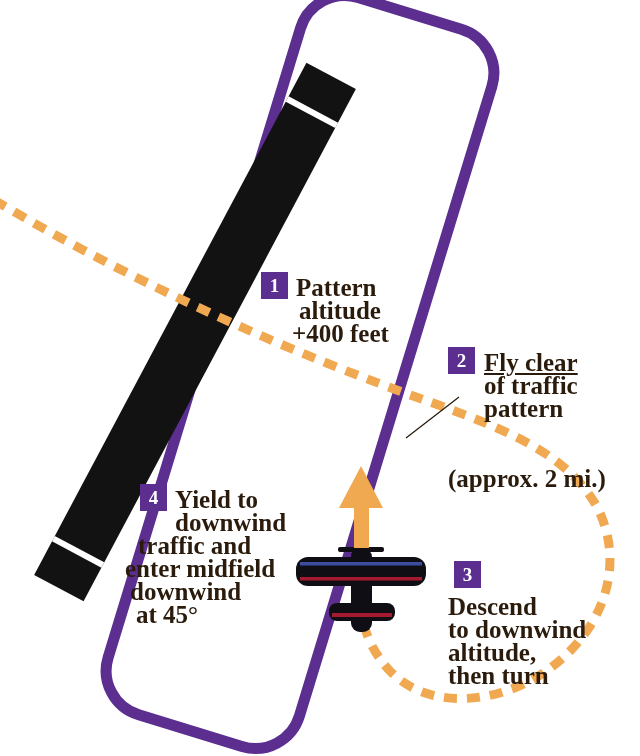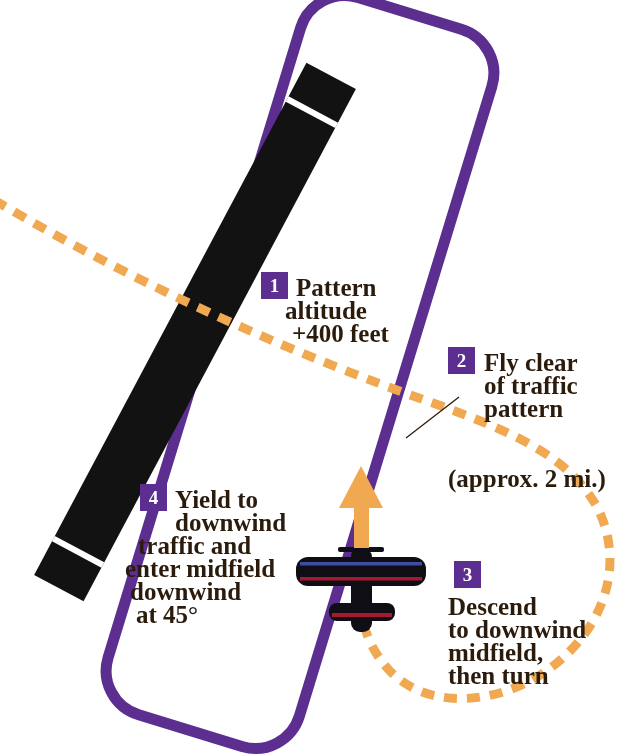--- a/index.html
+++ b/index.html
@@ -62,37 +62,37 @@
 
     <g>
       <rect class="arrowA" x="354" y="506" width="15" height="42"></rect>
       <polygon class="arrowA" points="361,466 339,508 383,508"></polygon>
     </g>
   </svg>
 
   <div class="label" style="left:261px;top:272px;">
     <div class="sq">1</div>
     <div class="tl" style="left:35px;top:3px;">Pattern</div>
-    <div class="tl" style="left:24px;top:26px;">altitude</div>
+    <div class="tl" style="left:38px;top:26px;">altitude</div>
     <div class="tl" style="left:31px;top:49px;">+400 feet</div>
   </div>
 
   <div class="label" style="left:448px;top:347px;">
     <div class="sq">2</div>
-    <div class="tl" style="left:36px;top:3px;">Fly clear</div>
+    <div class="tl" style="left:36px;top:3px;text-decoration:underline;">Fly clear</div>
     <div class="tl" style="left:36px;top:26px;">of traffic</div>
     <div class="tl" style="left:36px;top:49px;">pattern</div>
     <div class="tl" style="left:0px;top:72px;margin-top:47px;">(approx. 2 mi.)</div>
   </div>
 
   <div class="label" style="left:454px;top:561px;">
     <div class="sq">3</div>
     <div class="tl" style="left:-6px;top:33px;">Descend</div>
     <div class="tl" style="left:-6px;top:56px;">to downwind</div>
-    <div class="tl" style="left:-6px;top:79px;">midfield,</div>
+    <div class="tl" style="left:-6px;top:79px;">altitude,</div>
     <div class="tl" style="left:-6px;top:102px;">then turn</div>
   </div>
 
   <div class="label" style="left:140px;top:484px;">
     <div class="sq">4</div>
     <div class="tl" style="left:35px;top:3px;">Yield to</div>
     <div class="tl" style="left:35px;top:26px;">downwind</div>
     <div class="tl" style="left:-2px;top:49px;">traffic and</div>
     <div class="tl" style="left:-15px;top:72px;">enter midfield</div>
     <div class="tl" style="left:-10px;top:95px;">downwind</div>

